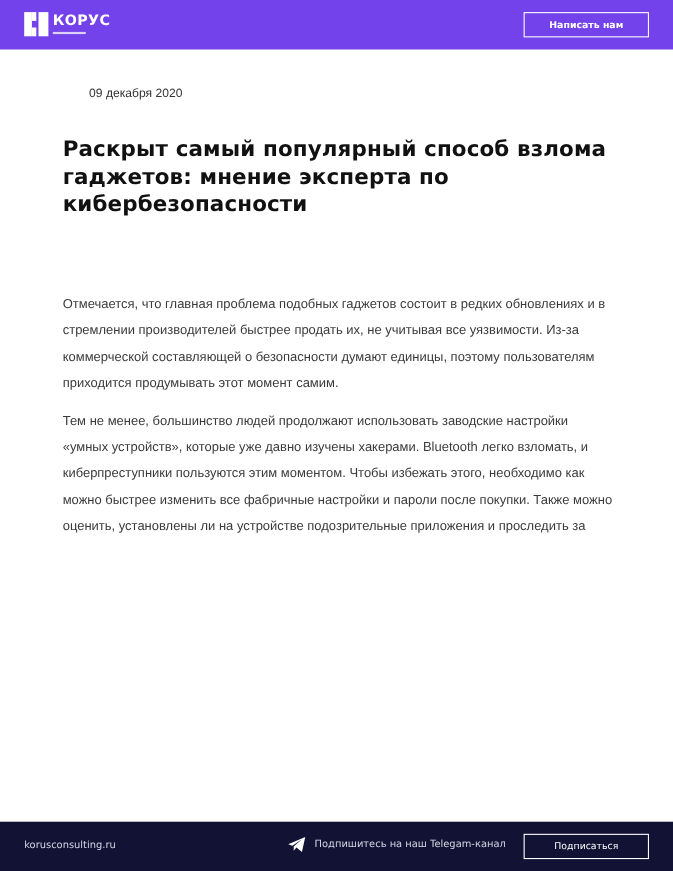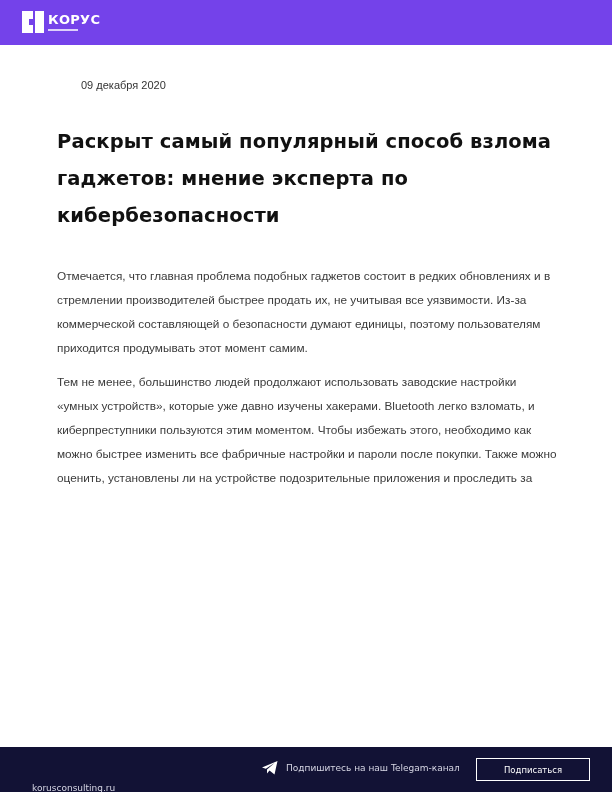--- a/index.html
+++ b/index.html
@@ -22,35 +22,35 @@
     border: 1px solid #ffffff; color: #fff; background: transparent;
     font-size: 8.5px; font-weight: bold; display: flex; align-items: center; justify-content: center;
     font-family: "DejaVu Sans", sans-serif;
   }
 
   .date { position: absolute; left: 57px; top: 79px; font-size: 11px; color: #333; font-family: "Liberation Sans", sans-serif; padding-left: 24px; }
 
   .title {
     position: absolute; left: 57px; top: 123px; width: 500px;
     font-family: "DejaVu Sans", sans-serif; font-weight: bold;
-    font-size: 19.5px; line-height: 37px; color: #111; letter-spacing: 0.1px;
+    font-size: 19.5px; line-height: 25px; color: #111; letter-spacing: 0.1px;
   }
 
   .article { position: absolute; left: 57px; top: 264px; width: 500px; }
   .article p {
     font-family: "Liberation Sans", sans-serif; font-size: 11.8px; line-height: 24px;
     color: #3a3a3a; margin-bottom: 10px;
   }
   .article p.tight { margin-bottom: 0; }
 
   .footer {
     position: absolute; left: 0; top: 747px; width: 612px; height: 45px;
     background: #121235;
   }
-  .site { position: absolute; left: 32px; top: 17px; font-size: 9px; color: #d6d6e4; font-family: "DejaVu Sans", sans-serif; margin-top: 19px; }
+  .site { position: absolute; left: 22px; top: 17px; font-size: 9px; color: #d6d6e4; font-family: "DejaVu Sans", sans-serif; }
   .tg { position: absolute; left: 262px; top: 14px; display: flex; align-items: center; }
   .tg-icon { width: 16px; height: 14px; }
   .tg-text { margin-left: 8px; font-size: 9px; color: #d6d6e4; font-family: "DejaVu Sans", sans-serif; }
   .sub-btn {
     position: absolute; left: 476px; top: 11px; width: 114px; height: 23px;
     border: 1px solid #ffffff; color: #fff; font-size: 8.5px; font-weight: normal;
     display: flex; align-items: center; justify-content: center; font-family: "DejaVu Sans", sans-serif;
   }
 </style>
 </head>
@@ -62,20 +62,21 @@
       <div class="bar" style="left:0;top:0;width:7px;height:22px;"></div>
       <div class="bar" style="left:7px;top:0;width:4px;height:8px;"></div>
       <div class="bar" style="left:7px;top:14px;width:4px;height:8px;"></div>
       <div class="bar" style="left:13px;top:0;width:9px;height:22px;"></div>
     </div>
     <div class="logo-text-wrap">
       <span class="logo-text">КОРУС</span>
       <span class="logo-sub"></span>
     </div>
   </div>
+  <div class="write-btn">Написать нам</div>
 </div>
 
 <div class="date">09 декабря 2020</div>
 
 <h1 class="title">Раскрыт самый популярный способ взлома гаджетов: мнение эксперта по кибербезопасности</h1>
 
 <div class="article">
   <p>Отмечается, что главная проблема подобных гаджетов состоит в редких обновлениях и в стремлении производителей быстрее продать их, не учитывая все уязвимости. Из-за коммерческой составляющей о безопасности думают единицы, поэтому пользователям приходится продумывать этот момент самим.</p>
   <p>Тем не менее, большинство людей продолжают использовать заводские настройки «умных устройств», которые уже давно изучены хакерами. Bluetooth легко взломать, и киберпреступники пользуются этим моментом. Чтобы избежать этого, необходимо как можно быстрее изменить все фабричные настройки и пароли после покупки. Также можно оценить, установлены ли на устройстве подозрительные приложения и проследить за</p>
 </div>

